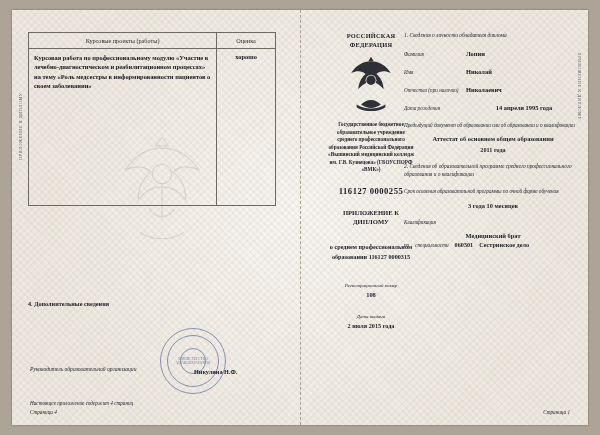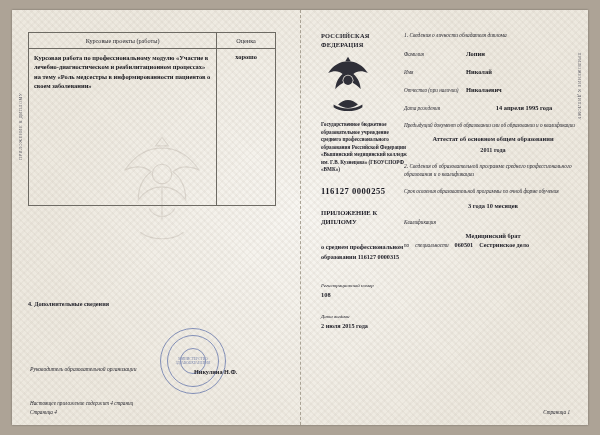--- a/index.html
+++ b/index.html
@@ -89,21 +89,21 @@
     font-size:3.6px;color:#4d5f97;text-align:center;line-height:1.2;width:40px;
   }
 
   
   .wm{
     position:absolute;left:96px;top:118px;width:108px;height:120px;opacity:.18;
   }
 
   
   .colA{
-    position:absolute;left:309px;top:22px;width:86px;color:#1d1d26;
+    position:absolute;left:316px;top:22px;width:86px;text-align:center;color:#1d1d26;
   }
   .rf-title{font-size:6.4px;font-weight:bold;letter-spacing:.2px;line-height:1.35;}
   .emblem{margin:4px auto 6px;width:54px;height:58px;}
   .org{font-size:5.2px;line-height:1.45;font-weight:bold;}
   .serial{
     margin-top:12px;font-size:8.6px;font-weight:bold;letter-spacing:.5px;color:#1b1b24;
   }
   .appx{margin-top:12px;font-size:6.6px;font-weight:bold;line-height:1.4;}
   .about{margin-top:16px;font-size:6.2px;font-weight:bold;line-height:1.5;}
   .regno-lbl{margin-top:22px;font-size:5px;font-style:italic;}

